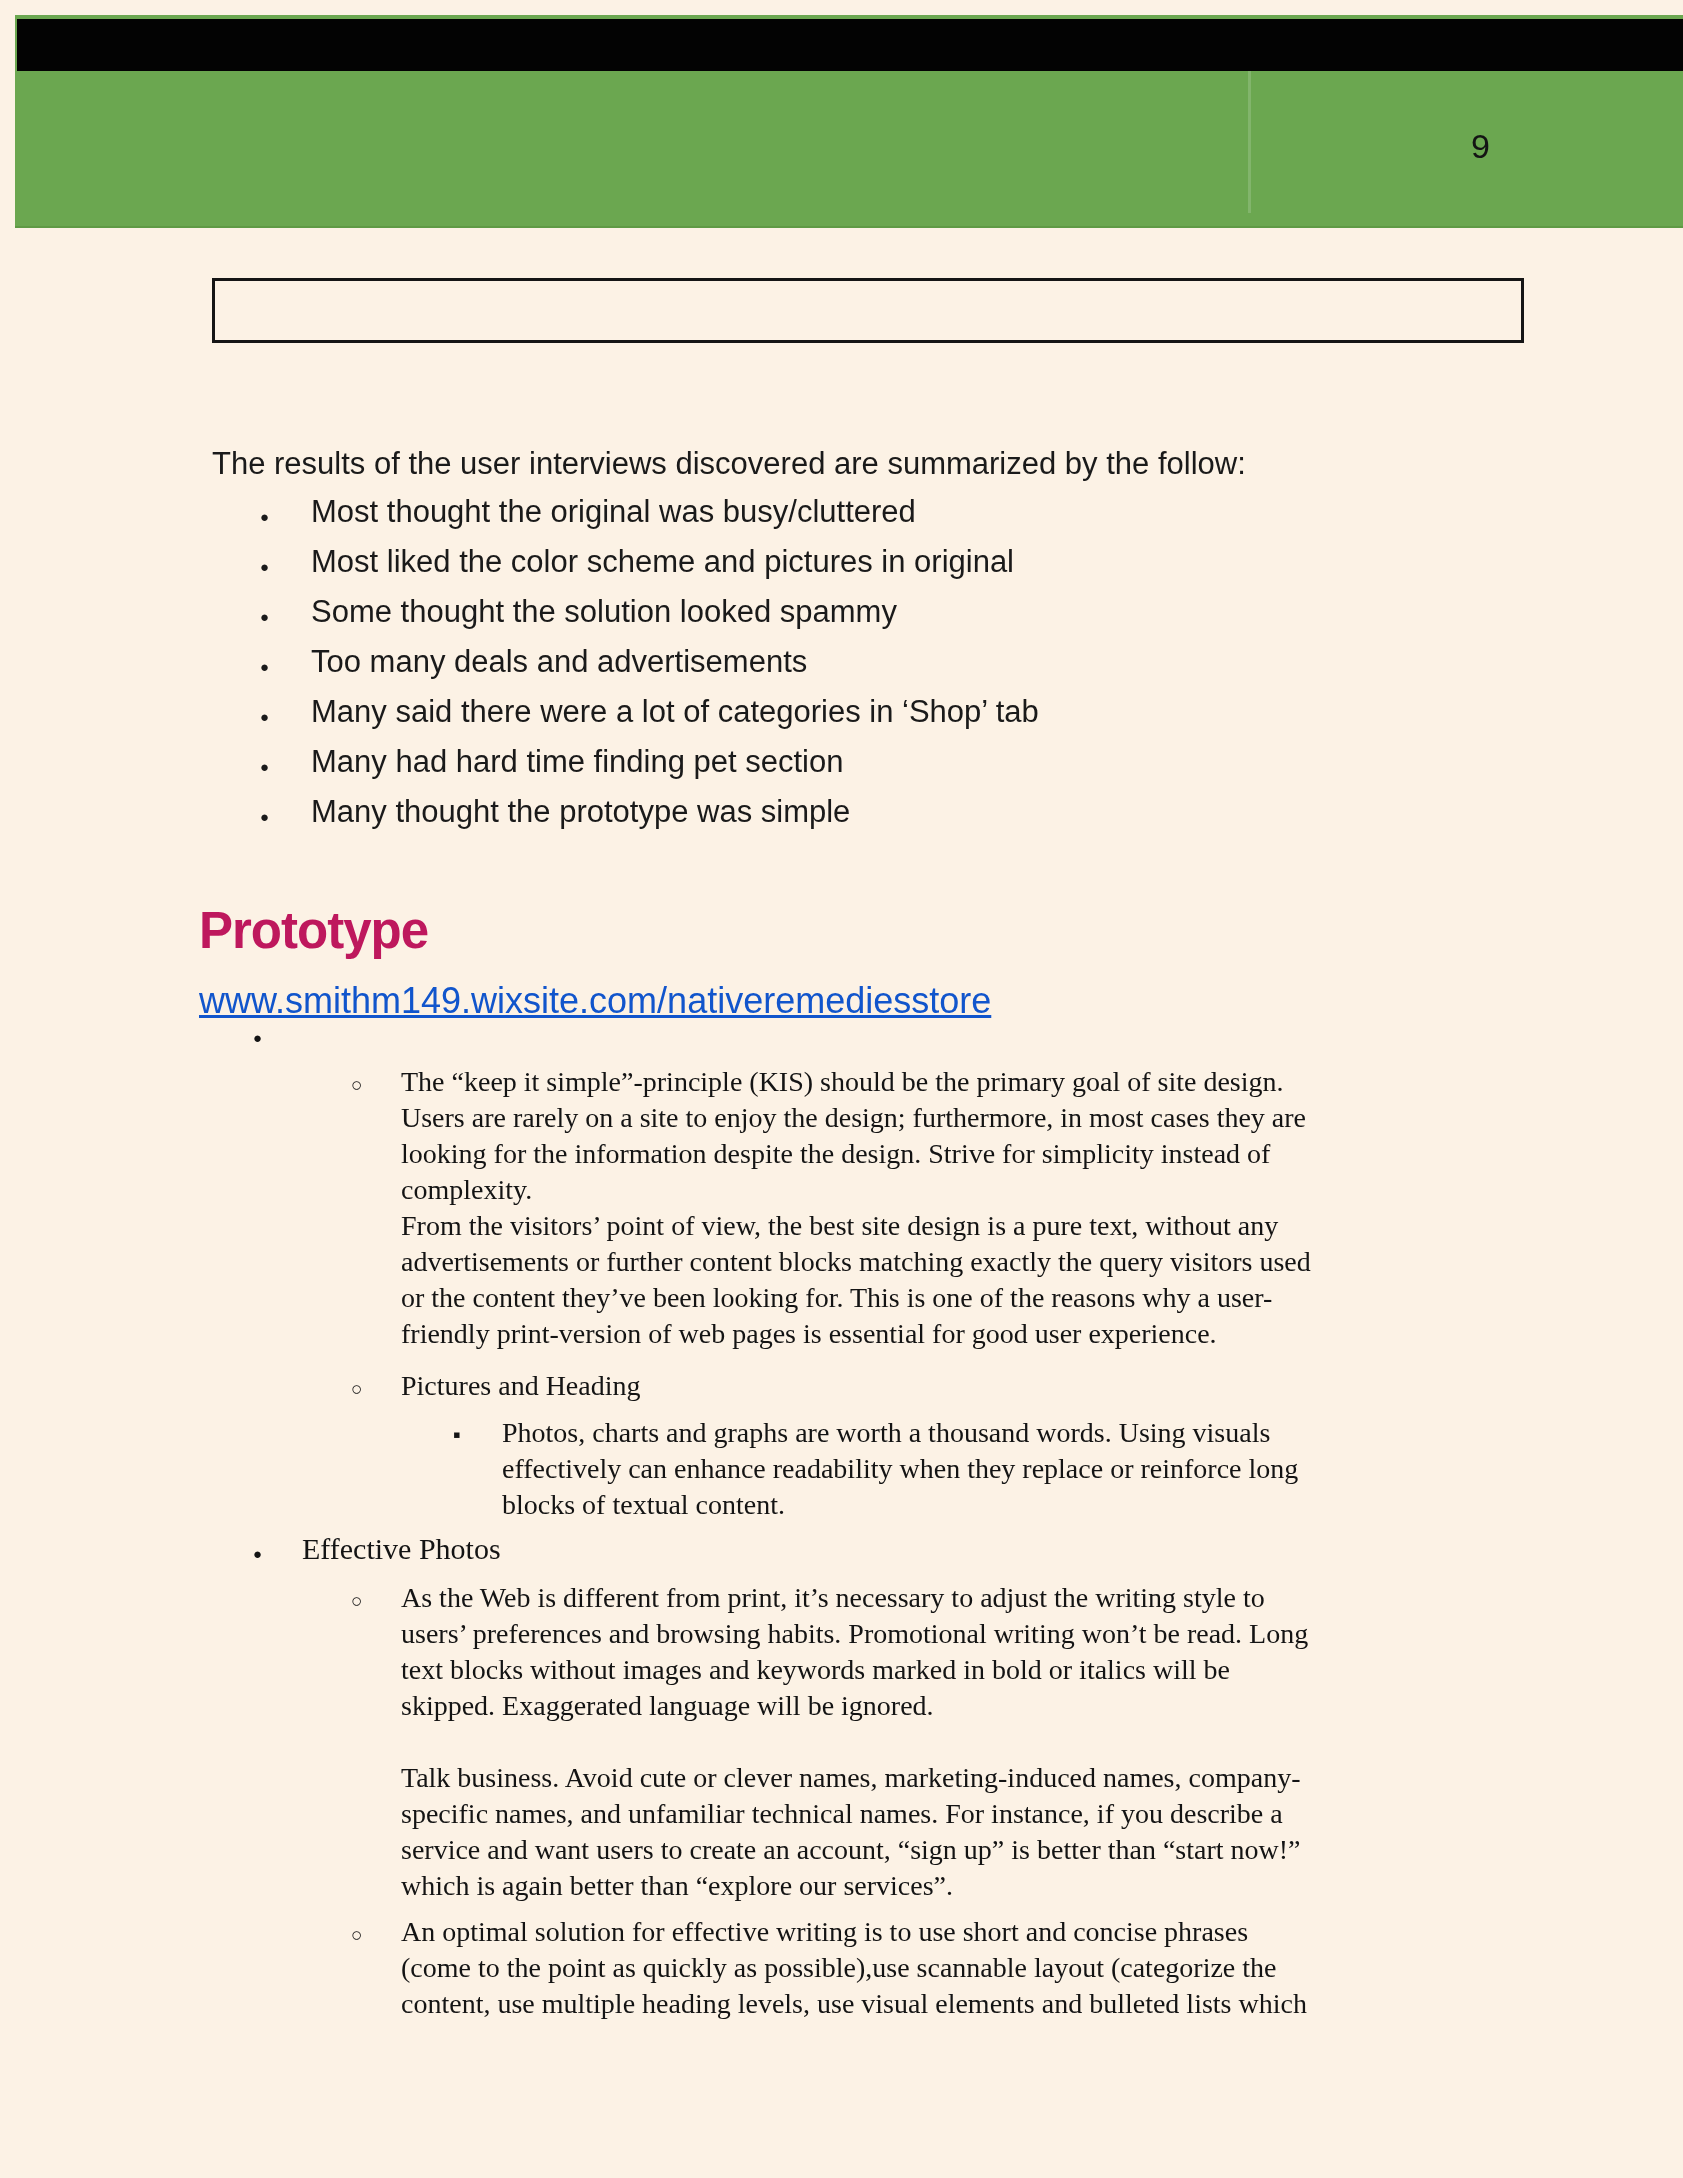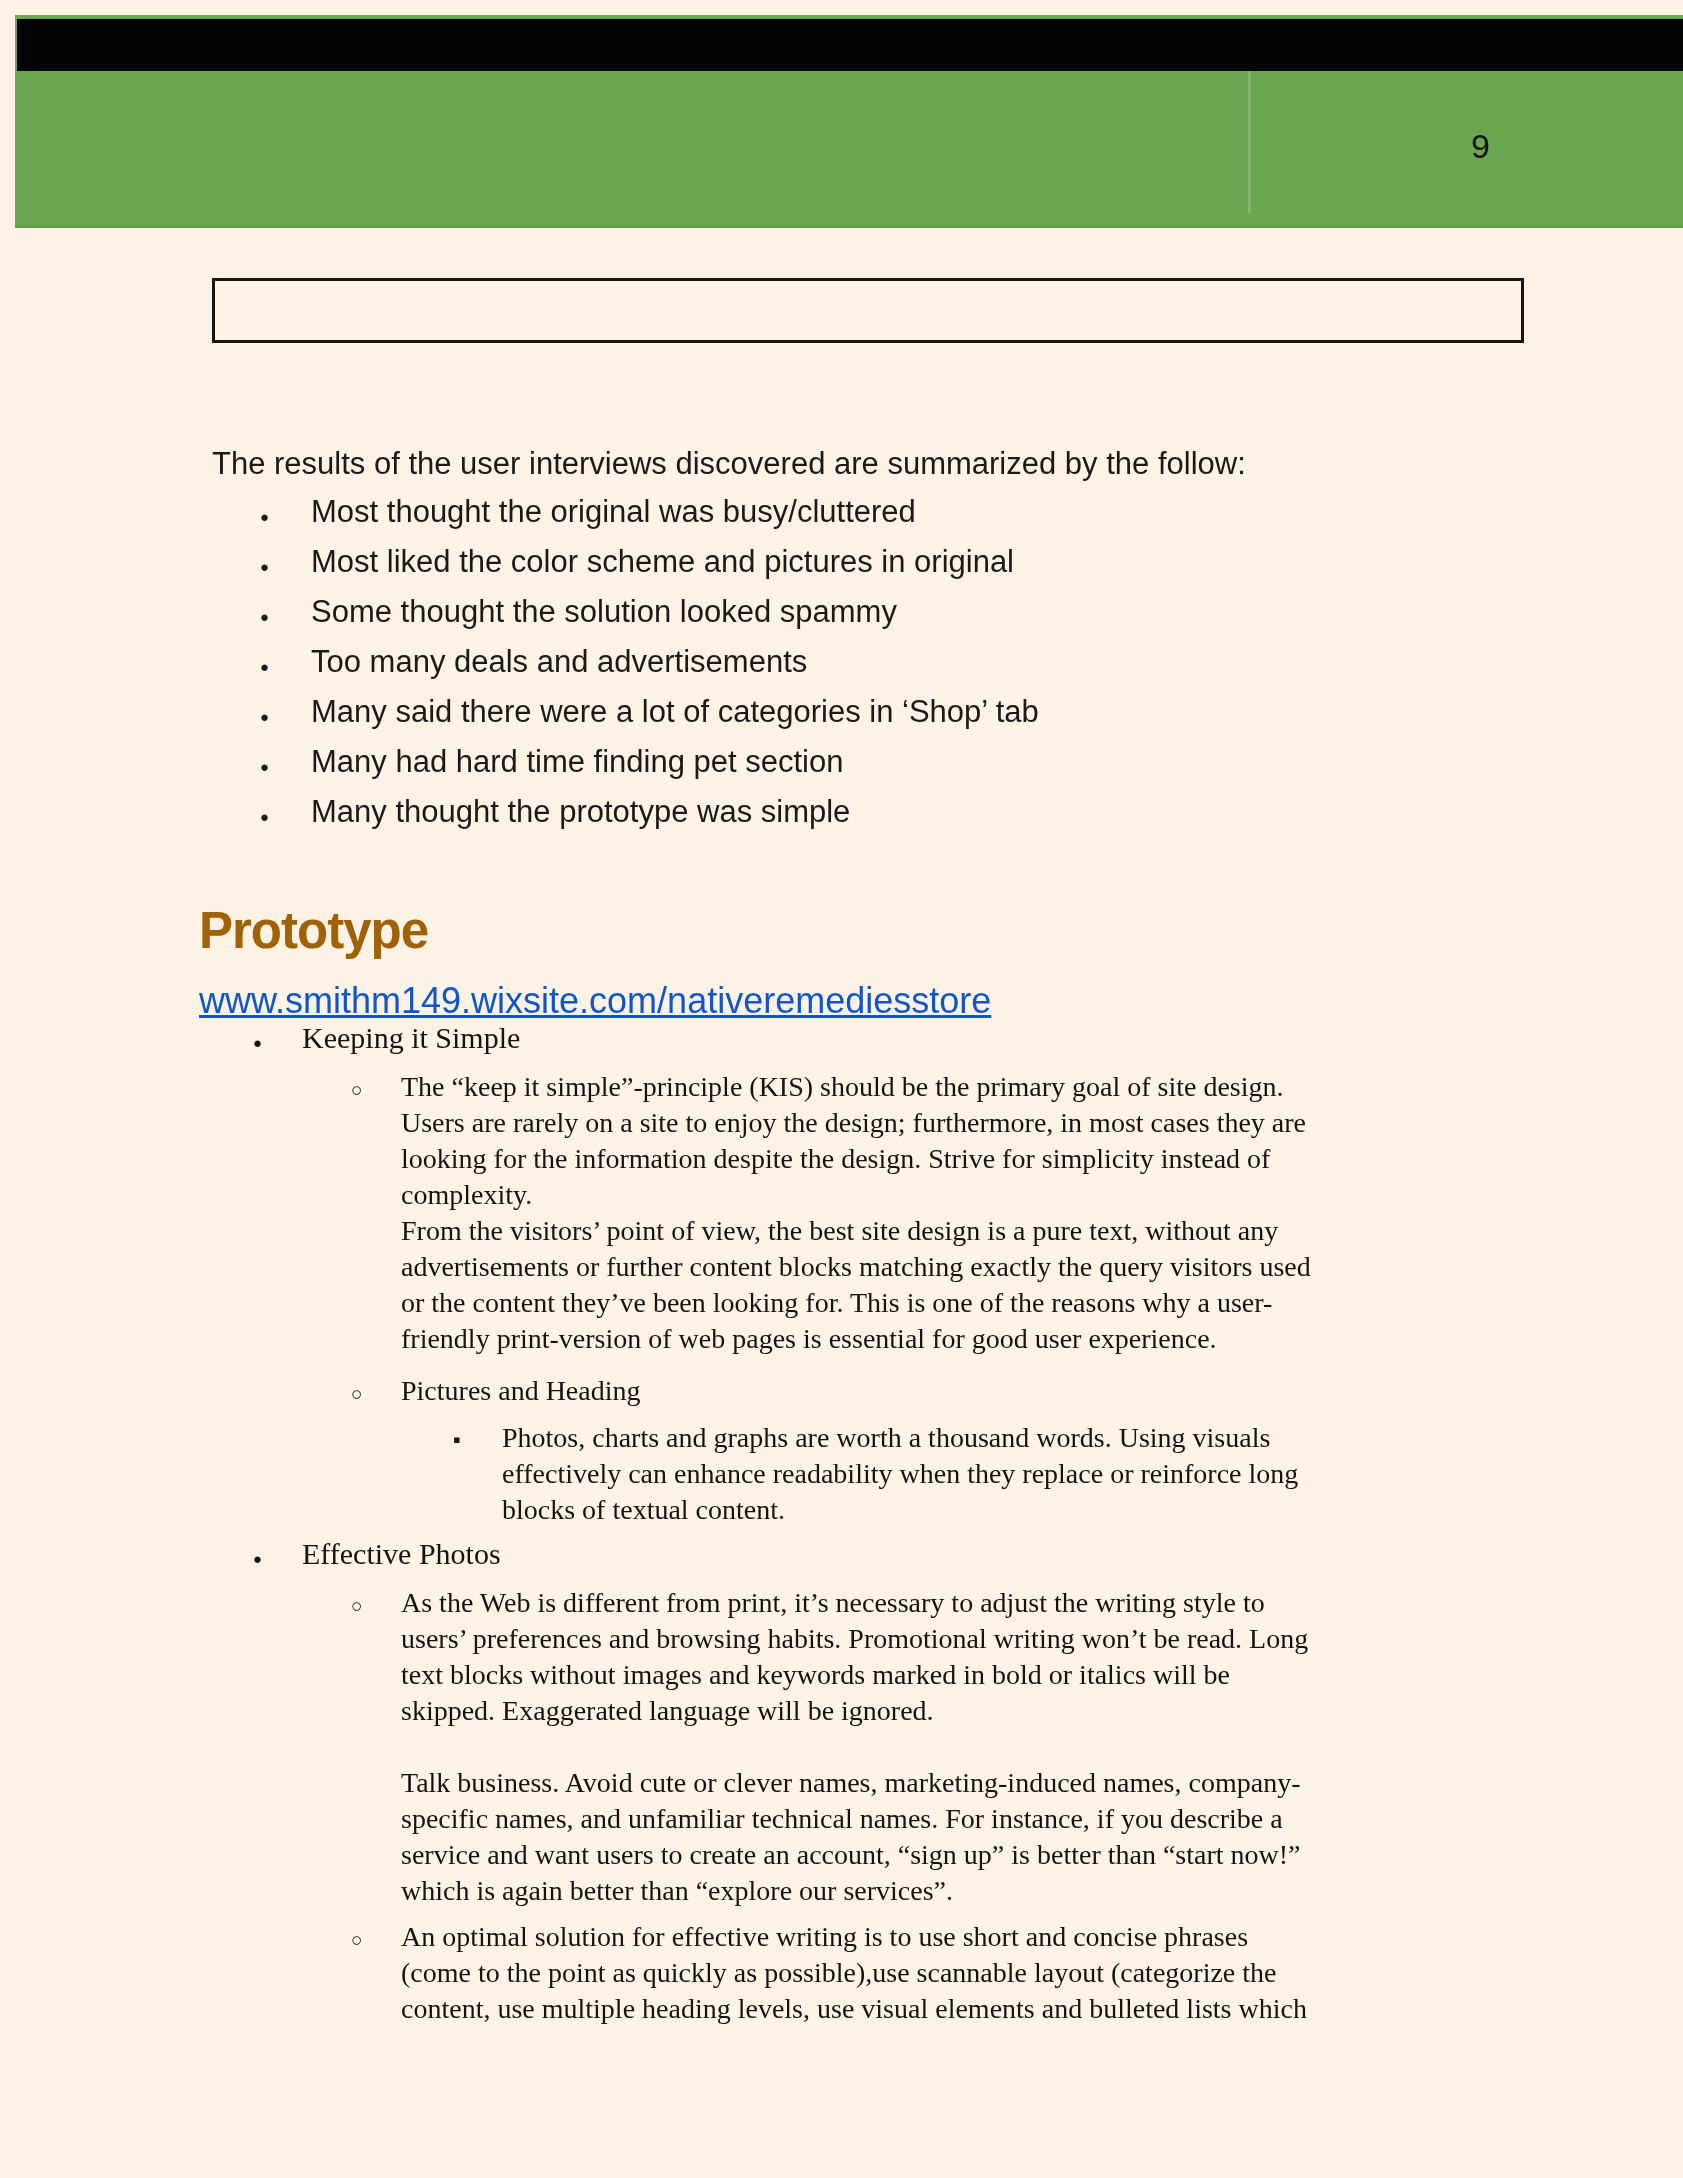--- a/index.html
+++ b/index.html
@@ -44,21 +44,21 @@
   }
   .intro{margin:0;}
   .sans-list{margin-top:3px;}
   .sans-row{display:flex;align-items:baseline;padding-left:48px;}
   .sans-marker{flex:0 0 51px;font-size:15px;line-height:45px;}
   .sans-text{flex:1;}
   
   .proto-heading{
     position:absolute;left:199px;top:899px;margin:0;
     font-size:51px;line-height:63px;font-weight:bold;letter-spacing:-1px;
-    color:#a16207;
+    color:#be185d;
   }
   .proto-link{
     position:absolute;left:199px;top:981px;
     font-size:36px;line-height:40px;
     color:#1155cc;text-decoration:underline;
   }
   
   .outline{
     position:absolute;left:201px;top:1020px;width:1346px;
     font-family:"Liberation Serif",serif;
@@ -123,21 +123,20 @@
     </div>
   </div>
 
   <h1 class="proto-heading">Prototype</h1>
 
   <a class="proto-link" href="#">www.smithm149.wixsite.com/nativeremediesstore</a>
 
   <div class="outline">
     <div class="orow lvl1">
       <span class="m1">●</span>
-      <span class="otext">Keeping it Simple</span>
     </div>
     <div class="orow lvl2">
       <span class="m2">○</span>
       <span class="otext">The “keep it simple”-principle (KIS) should be the primary goal of site design.
 Users are rarely on a site to enjoy the design; furthermore, in most cases they are
 looking for the information despite the design. Strive for simplicity instead of
 complexity.
 From the visitors’ point of view, the best site design is a pure text, without any
 advertisements or further content blocks matching exactly the query visitors used
 or the content they’ve been looking for. This is one of the reasons why a user-

